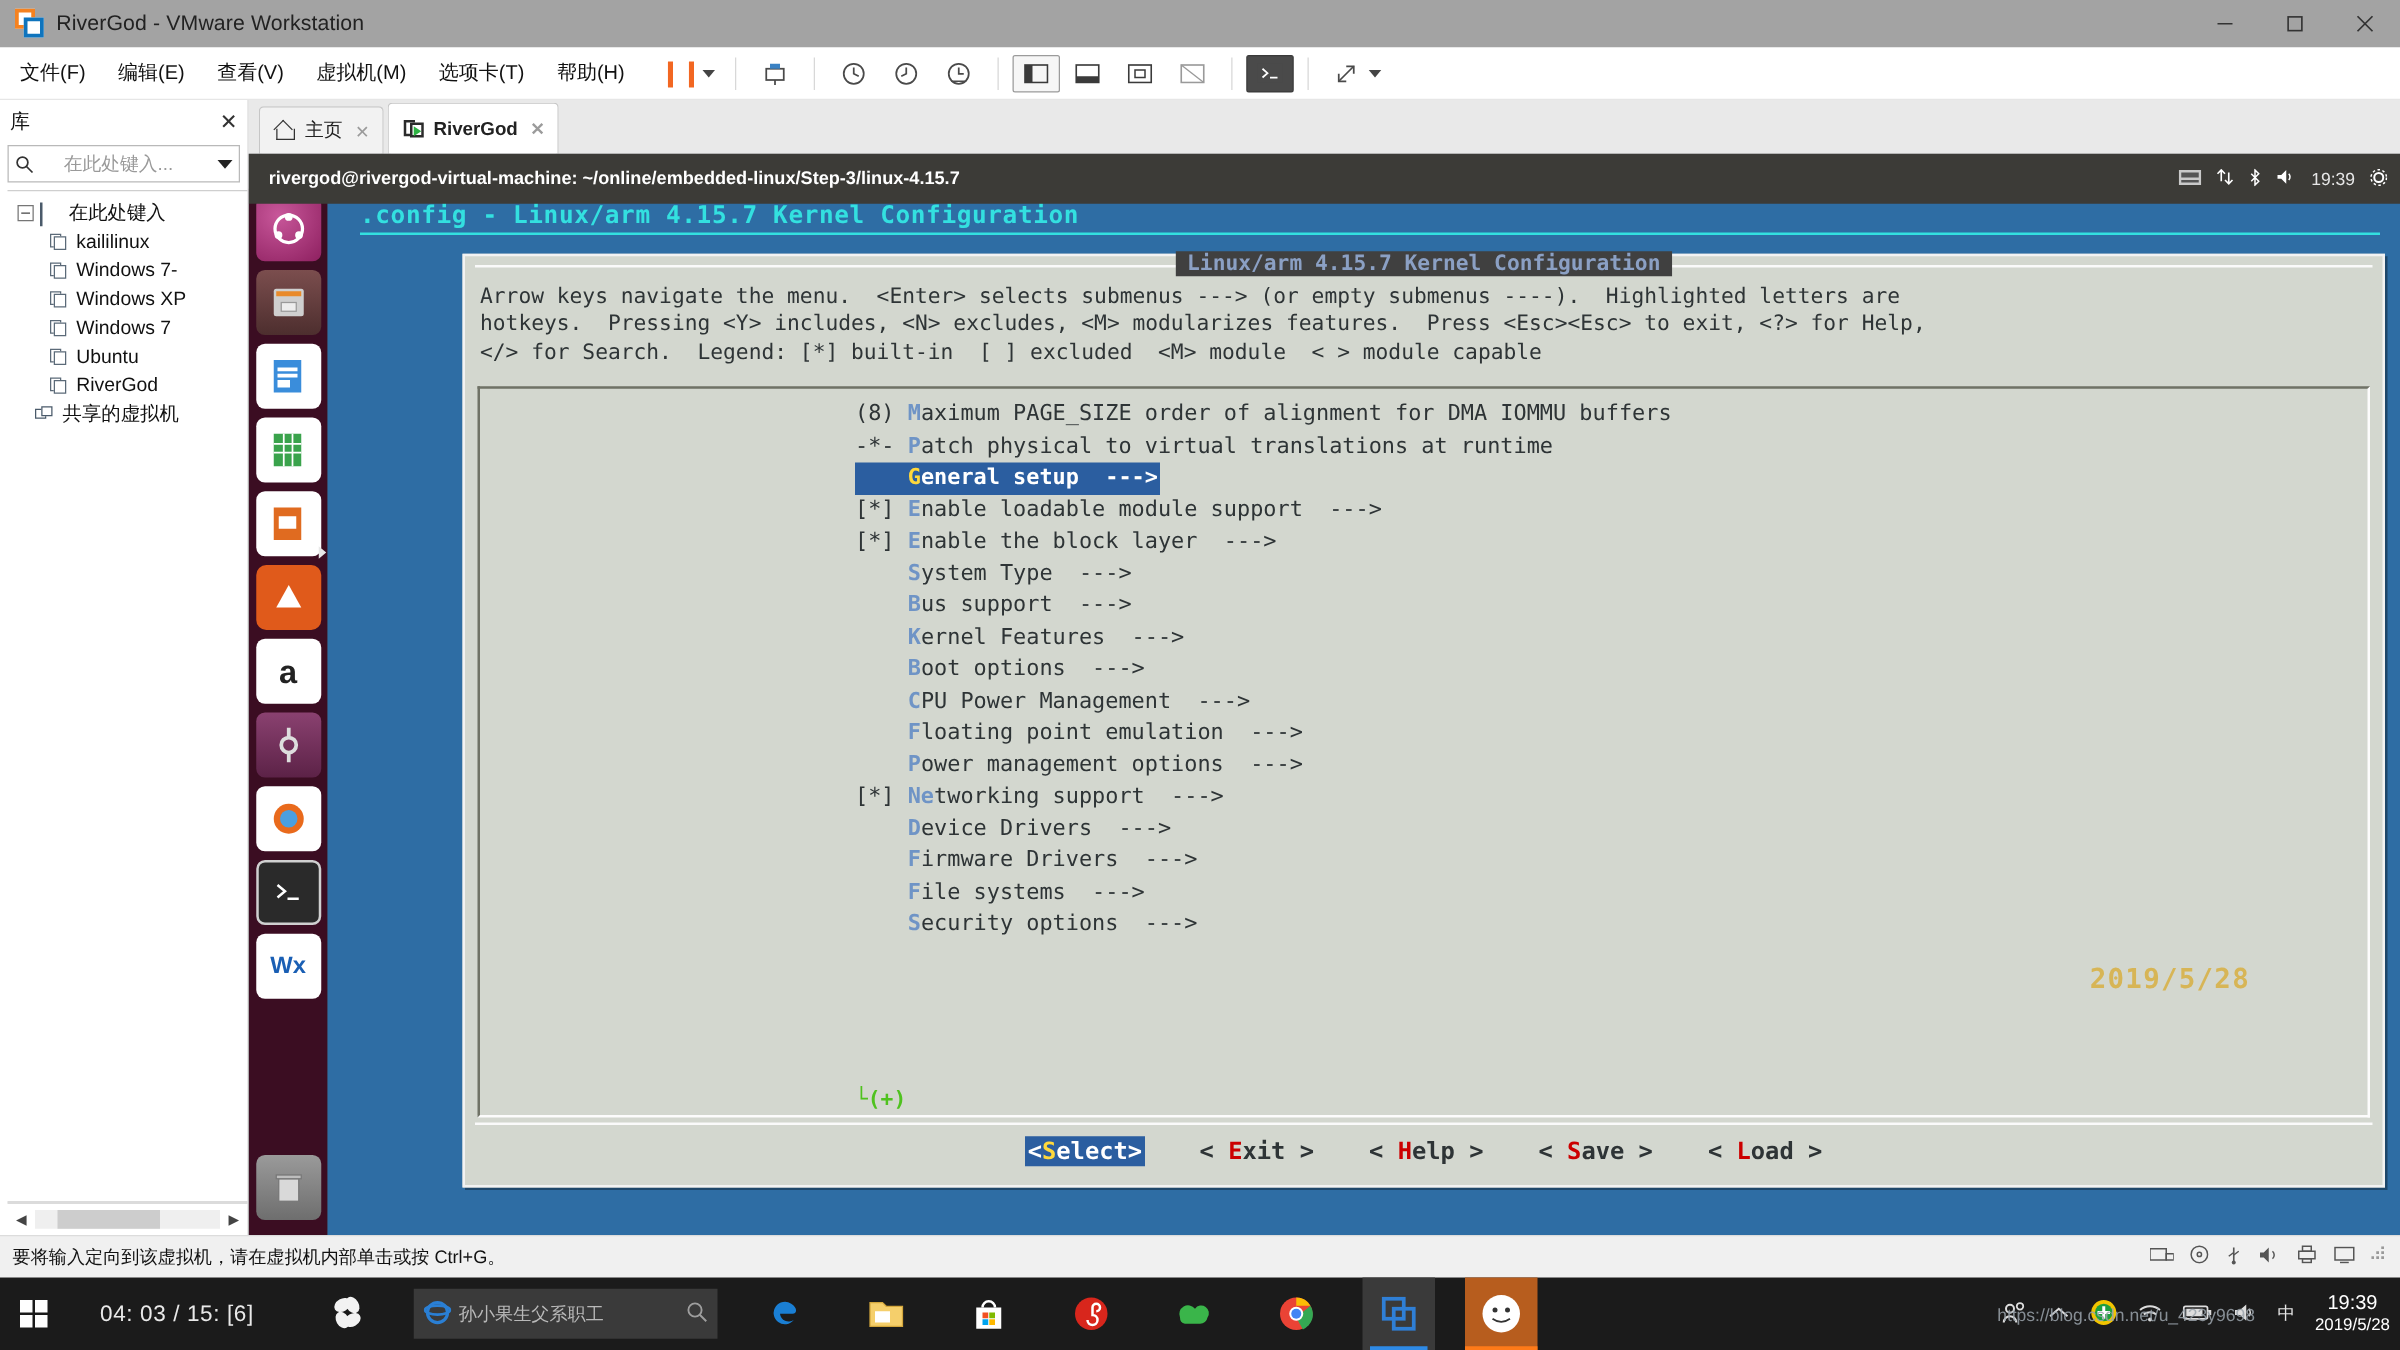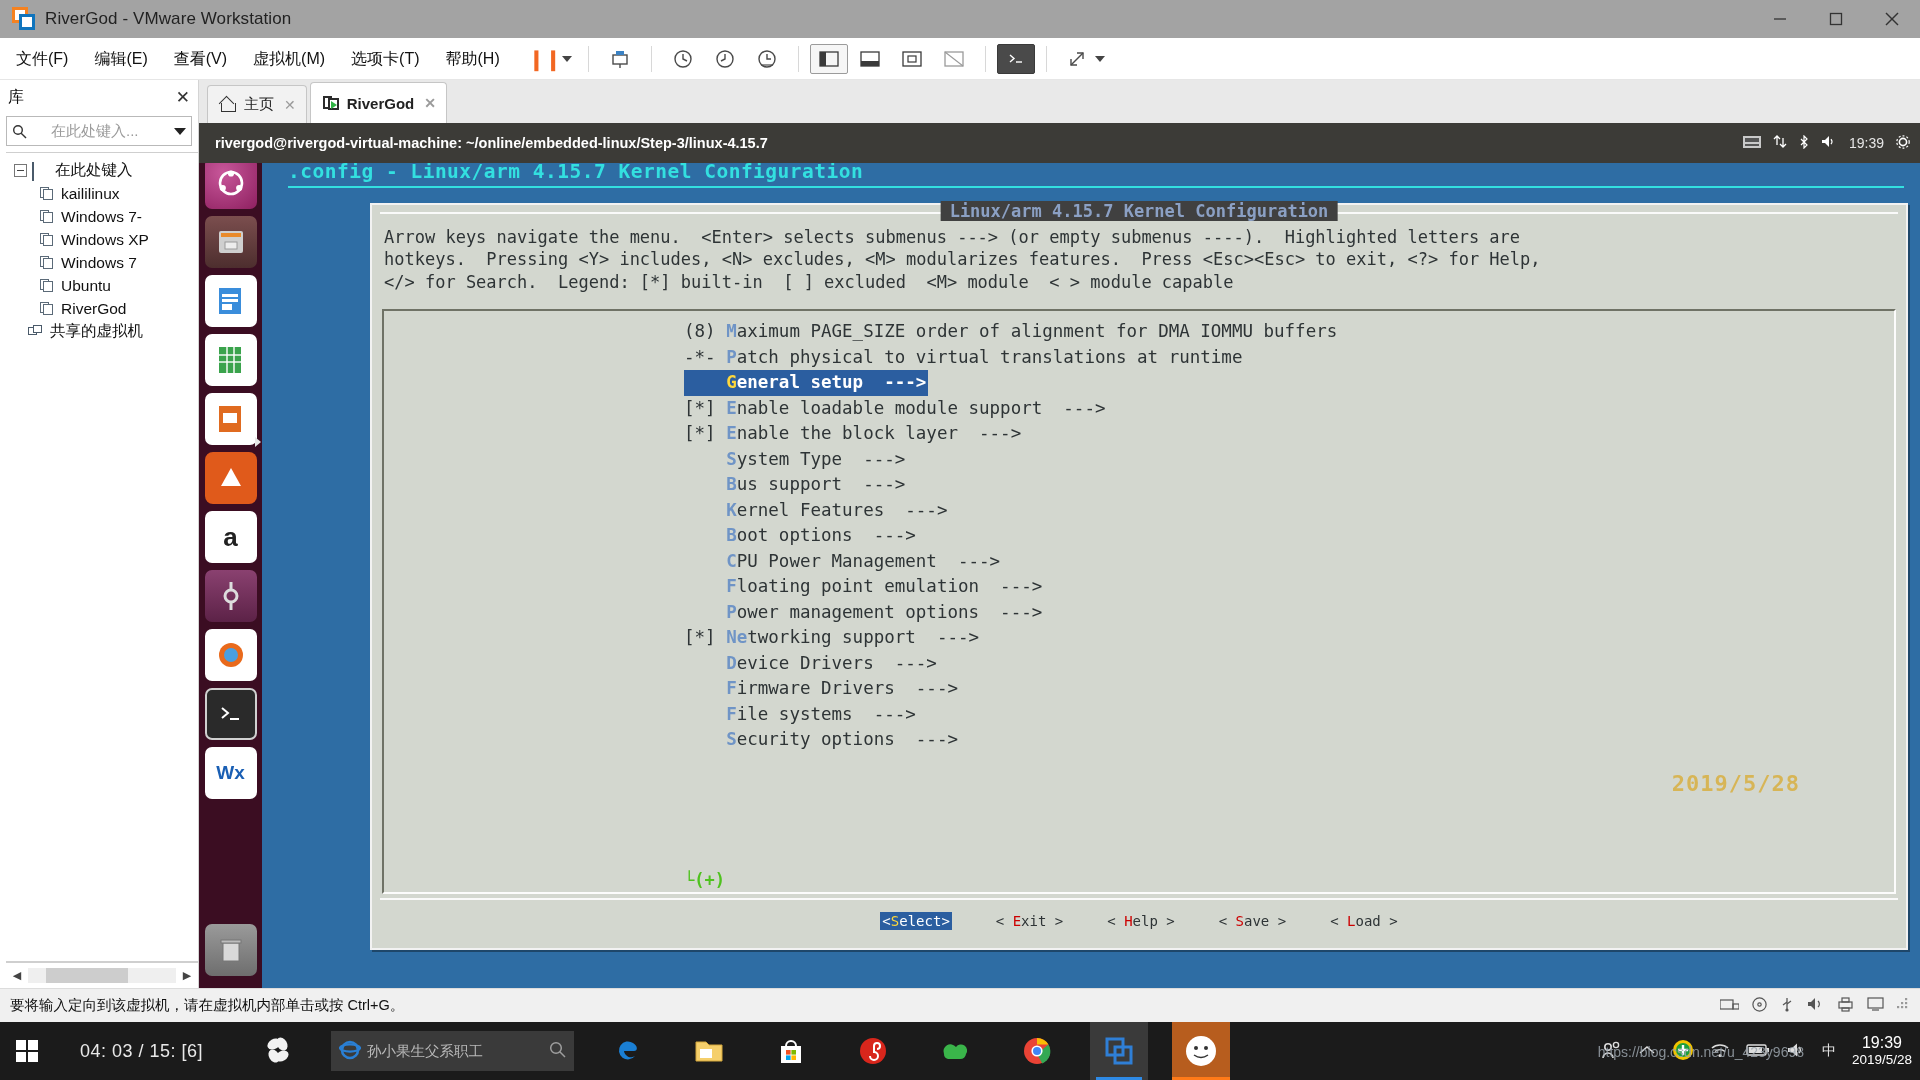--- a/index.html
+++ b/index.html
@@ -114,21 +114,21 @@
   .help-text { color:#2e3436; font-size:17px; line-height:1.32; padding:12px 4px 10px 4px; white-space:pre-wrap; }
   .list-box { margin:6px 10px 0 10px; border:2px solid #fcfcfc; border-top-color:#6f7266; border-left-color:#6f7266;
               background:#d3d7cf; flex:1; position:relative; padding:8px 0 0 0; overflow:hidden;}
   .menu-line { font-size:17.5px; line-height:25.5px; color:#2e3436; white-space:pre; padding-left:300px;}
   .menu-line .hk { color:#6f94c6; font-weight:bold;}
   .menu-line.sel { background:#2b5ea0; color:#ffffff; display:inline-block; padding-left:0; margin-left:300px; padding-right:2px; font-weight:bold;}
   .menu-line.sel .hk { color:#ffd83b; }
   .selwrap { padding-left:0; }
   .plus-mark { color:#4fc21f; font-size:17px; position:absolute; left:300px; bottom:2px; font-weight:bold;}
   .btn-row { height:44px; display:flex; align-items:center; justify-content:center; gap:44px; border-top:2px solid #fafafa; margin:4px 8px 6px 8px;}
-  .kbtn { font-size:14px; font-weight:normal; color:#2e3436; white-space:pre; }
+  .kbtn { font-size:19px; font-weight:bold; color:#2e3436; white-space:pre; }
   .kbtn .r { color:#cc0000; }
   .kbtn.sel { background:#2b5ea0; color:#fff; padding:1px 2px;}
   .kbtn.sel .y { color:#ffd83b; }
 
   
   .statusbar { height:34px; flex:0 0 34px; background:#f0f0f0; display:flex; align-items:center; padding:0 10px; font-size:14.5px; color:#111; border-top:1px solid #dcdcdc;}
   .statusbar .icons { margin-left:auto; display:flex; align-items:center; gap:13px; color:#555;}
 
   
   .taskbar { height:58px; flex:0 0 58px; background:#1b1b1b; display:flex; align-items:center; color:#fff;gap:24px;}

